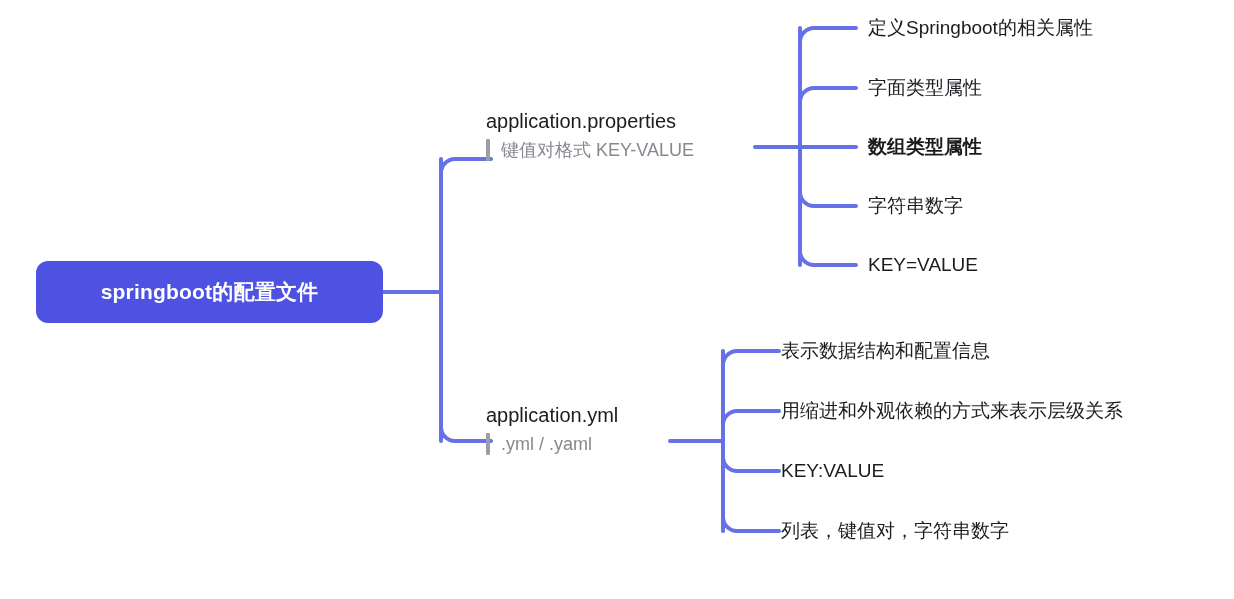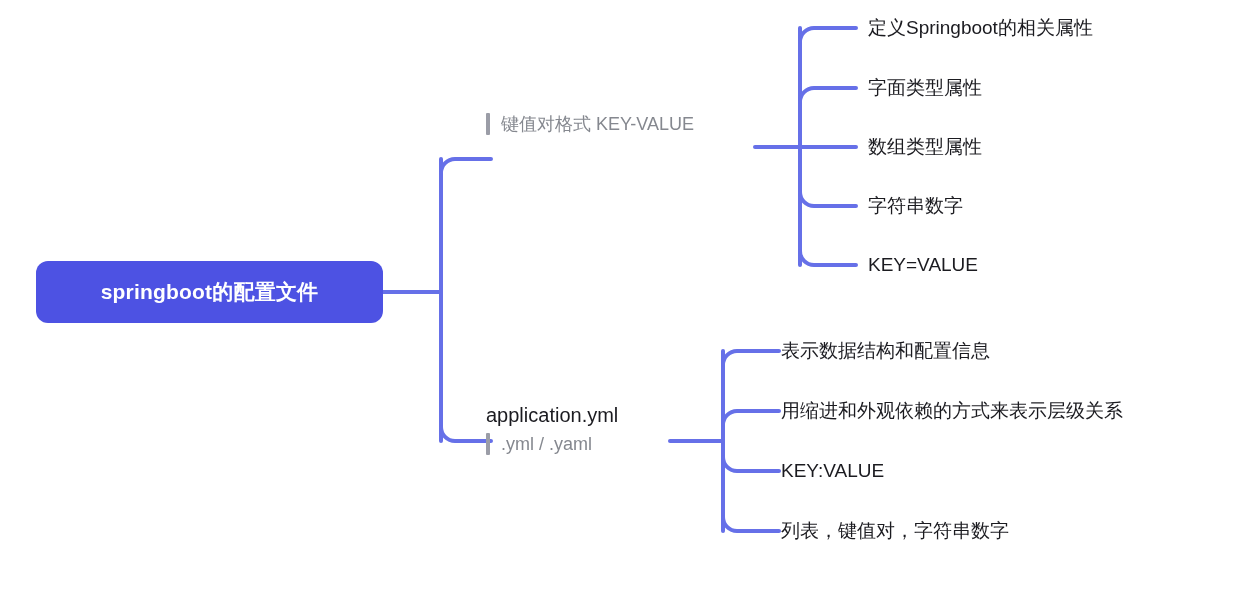--- a/index.html
+++ b/index.html
@@ -121,29 +121,30 @@
       <path d="M723 457 A14 14 0 0 0 737 471 L779 471"></path>
       <path d="M723 517 A14 14 0 0 0 737 531 L779 531"></path>
     </g>
   </svg>
 
   <div class="root-node">
     <span class="root-label">springboot的配置文件</span>
   </div>
 
   <div class="branch-node" style="left:486px; top:108px;">
+    <div class="branch-title">application.properties</div>
     <div class="branch-sub-wrap">
       <span class="branch-sub-bar"></span>
       <span class="branch-sub">键值对格式 KEY-VALUE</span>
     </div>
   </div>
 
   <div class="leaf-node" style="left:868px; top:28px;">定义Springboot的相关属性</div>
   <div class="leaf-node" style="left:868px; top:88px;font-family:Liberation Serif, serif;">字面类型属性</div>
-  <div class="leaf-node" style="left:868px; top:147px;">数组类型属性</div>
+  <div class="leaf-node" style="left:868px; top:147px;font-weight:bold;">数组类型属性</div>
   <div class="leaf-node" style="left:868px; top:206px;">字符串数字</div>
   <div class="leaf-node" style="left:868px; top:265px;">KEY=VALUE</div>
 
   <div class="branch-node" style="left:486px; top:402px;">
     <div class="branch-title">application.yml</div>
     <div class="branch-sub-wrap">
       <span class="branch-sub-bar"></span>
       <span class="branch-sub">.yml / .yaml</span>
     </div>
   </div>

